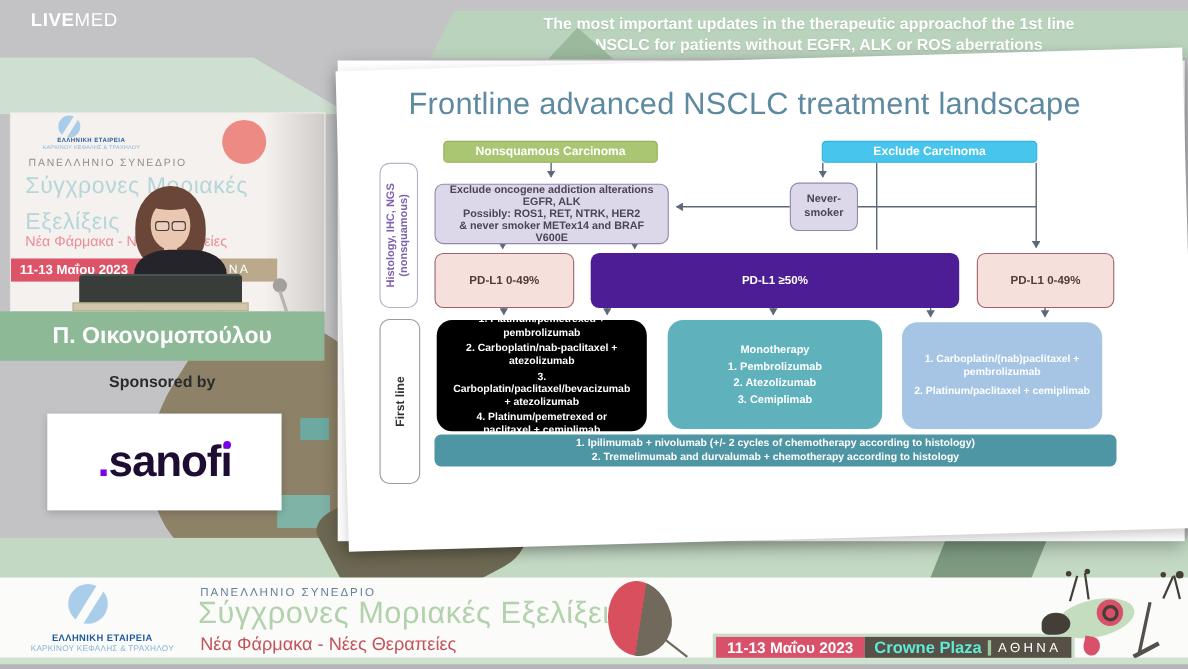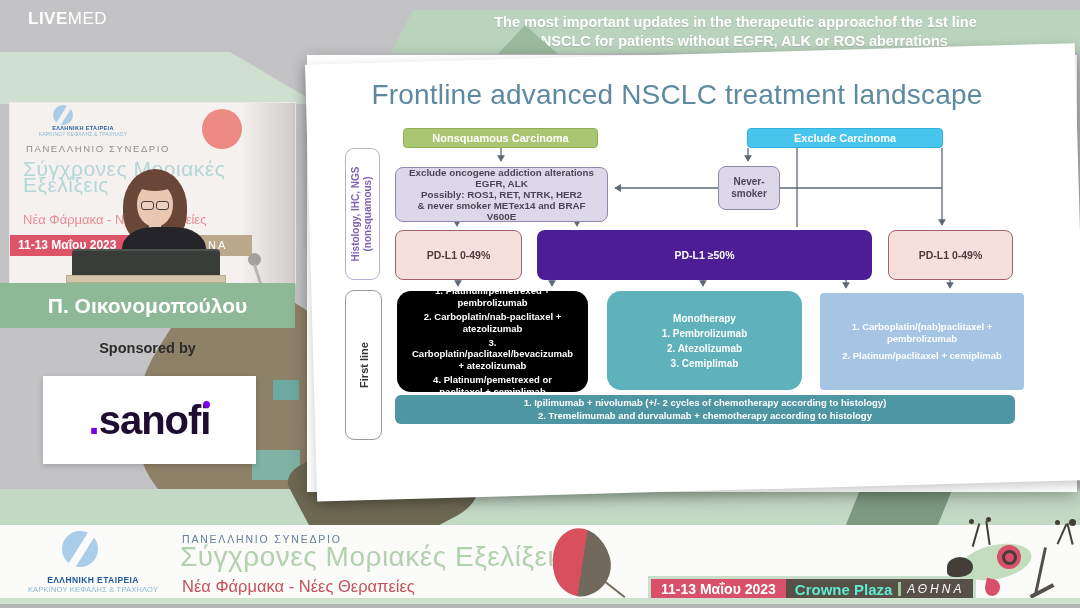--- a/index.html
+++ b/index.html
@@ -34,21 +34,21 @@
   #video{left:10px;top:103px;width:285px;height:180px;background:#f5f1ef;z-index:5;overflow:hidden;box-shadow:0 0 0 1px #e9e9e7;}
   #v-right-shade{right:0;top:0;width:55px;height:180px;background:linear-gradient(90deg,rgba(210,206,202,0),#cfccc9);}
   #v-coral{left:192px;top:6px;width:40px;height:40px;border-radius:50%;background:#ee8a84;}
   #v-logo{left:43px;top:2px;width:24px;height:20px;}
   .ribbon{position:absolute;left:0;top:0;width:20px;height:20px;border-radius:50%;background:#a9cde9;}
   .ribbon-cut{position:absolute;left:8px;top:-2px;width:5px;height:26px;background:#f5f1ef;transform:rotate(32deg);}
   #v-soc1{left:18px;top:22px;width:110px;text-align:center;font-size:5.5px;font-weight:700;color:#2a5f9e;letter-spacing:.4px;}
   #v-soc2{left:8px;top:28px;width:130px;text-align:center;font-size:5px;color:#8ab6d6;letter-spacing:.2px;}
   #v-congress{left:16px;top:40px;font-size:9.5px;color:#8f8f8f;letter-spacing:1.6px;}
   #v-title1{left:13px;top:54px;font-size:21px;color:#b5d6d9;letter-spacing:.5px;}
-  #v-title2{left:13px;top:70px;font-size:21px;color:#b5d6d9;letter-spacing:.5px;}
+  #v-title2{left:13px;top:87px;font-size:21px;color:#b5d6d9;letter-spacing:.5px;}
   #v-sub{left:13px;top:109px;font-size:13px;color:#ea8d95;}
   #v-dateband{left:0;top:132px;width:170px;height:21px;background:#dd5368;color:#fff;font-weight:700;font-size:12px;line-height:21px;padding-left:8px;}
   #v-tanband{left:170px;top:132px;width:72px;height:21px;background:#bba98c;color:#fff;font-size:11px;line-height:21px;letter-spacing:2px;padding-left:28px;}
   #speaker{left:85px;top:58px;width:120px;height:122px;}
   #sp-hair{left:28px;top:8px;width:64px;height:76px;background:#6a4638;border-radius:50% 50% 42% 42%;}
   #sp-face{left:42px;top:22px;width:36px;height:44px;background:#e9c7b1;border-radius:48% 48% 50% 50%;}
   #sp-bangs{left:38px;top:12px;width:44px;height:18px;background:#6a4638;border-radius:50%;}
   #sp-glasses{left:46px;top:40px;width:28px;height:9px;display:flex;gap:2px;}
   #sp-glasses i{flex:1;border:1.5px solid #4a3a35;border-radius:3px;background:rgba(255,255,255,.15);}
   #sp-neck{left:54px;top:62px;width:12px;height:10px;background:#e9c7b1;}
@@ -79,21 +79,21 @@
   #s-exclude{left:88px;top:112px;width:213px;height:55px;background:#ddd8e9;border:1px solid #9287ae;color:#4b4554;font-size:9.8px;line-height:11px;white-space:pre-line;}
   #s-never{left:411px;top:111px;width:62px;height:44px;background:#ddd8e9;border:1px solid #9287ae;color:#4b4554;font-size:10px;line-height:12px;white-space:pre-line;}
   #s-pdl1-l{left:88px;top:175px;width:127px;height:50px;background:#f5e0dc;border:1px solid #a2616c;color:#503c3c;font-size:10.5px;}
   #s-pdl1-h{left:230px;top:175px;width:335px;height:50px;background:#4c1d95;color:#fff;font-size:10.5px;}
   #s-pdl1-r{left:581px;top:175px;width:125px;height:50px;background:#f5e0dc;border:1px solid #a2616c;color:#503c3c;font-size:10.5px;}
   #s-first{left:38px;top:235px;width:37px;height:150px;background:#fff;border:1px solid #9a9a9a;border-radius:9px;}
   #s-first .rot{transform:rotate(-90deg);white-space:nowrap;color:#333;font-size:11px;font-weight:700;}
   #s-green{left:90px;top:236px;width:191px;height:101px;background:#000000;border-radius:14px;color:#fff;font-size:9.5px;line-height:1.25;padding:3px 16px;}
   #s-green div{margin:1px 0;}
   #s-teal{left:300px;top:236px;width:195px;height:99px;background:#5fb2bb;border-radius:14px;color:#fff;font-size:10px;line-height:1.5;}
-  #s-blue{left:513px;top:238px;width:204px;height:97px;background:#a6c4e3;border-radius:4px;color:#fff;font-size:9.5px;line-height:1.3;padding:0 8px;}
+  #s-blue{left:513px;top:238px;width:182px;height:97px;background:#a6c4e3;border-radius:14px;color:#fff;font-size:9.5px;line-height:1.3;padding:0 8px;}
   #s-blue div{margin:2px 0;}
   #s-bar{left:88px;top:340px;width:620px;height:29px;background:#4f96a4;border-radius:6px;color:#fff;font-size:9.5px;line-height:1.35;}
   #s-arrows{left:0;top:0;width:770px;height:437px;pointer-events:none;}
 
   
   #footer{left:0;top:525px;width:1080px;height:73px;background:#fbfbfa;z-index:7;}
   #f-logo{left:62px;top:6px;width:40px;height:42px;}
   #f-logo .ribbon{width:36px;height:36px;background:#aacdea;}
   #f-logo .ribbon-cut{left:15px;top:-3px;width:8px;height:46px;background:#fbfbfa;}
   #f-soc1{left:18px;top:50px;width:150px;text-align:center;font-size:8.5px;font-weight:700;color:#1c5a9c;letter-spacing:.4px;}
@@ -102,21 +102,21 @@
   #f-title{left:180px;top:16px;font-size:28px;color:#b2d1ad;letter-spacing:.5px;}
   #f-sub{left:182px;top:52px;font-size:16.5px;color:#c4525a;}
   #f-leaf{left:552px;top:3px;width:58px;height:68px;border-radius:52% 48% 55% 45%/58% 55% 45% 42%;
           background:linear-gradient(115deg,#d84f5e 52%,#716a5c 52%);transform:rotate(-16deg);}
   #f-leaf-stem{left:598px;top:62px;width:30px;height:2px;background:#716a5c;transform:rotate(38deg);}
   #f-banner{left:648px;top:51px;background:#c9dec9;padding:3px;display:flex;align-items:stretch;}
   #f-date{background:#d8506a;color:#fff;font-weight:700;font-size:14px;padding:2px 10px;display:flex;align-items:center;}
   #f-venue-wrap{background:#565046;display:flex;align-items:center;padding:0 9px;gap:6px;}
   #f-venue{color:#5eead4;font-weight:700;font-size:15px;}
   #f-vbar{width:3px;height:14px;background:#9cc89c;}
-  #f-city{color:#fff;font-size:12px;letter-spacing:3px;font-style:italic;}
+  #f-city{color:#fff;font-size:12px;letter-spacing:3px;}
   #bird{left:945px;top:0px;width:135px;height:73px;}
   #b-head{left:15px;top:20px;width:72px;height:34px;background:#c3ddbe;border-radius:50%;transform:rotate(-12deg);}
   #b-eye{left:52px;top:20px;width:24px;height:24px;border-radius:50%;background:#d8506a;display:flex;align-items:center;justify-content:center;}
   #b-eye i{width:9px;height:9px;border-radius:50%;border:3.5px solid #433f38;background:#d8506a;}
   #b-cheek{left:2px;top:32px;width:26px;height:20px;background:#433f38;border-radius:50% 50% 50% 25%;}
   #b-ant1{left:30px;top:-2px;width:1.5px;height:24px;background:#433f38;transform:rotate(16deg);}
   #b-ant2{left:42px;top:-4px;width:1.5px;height:24px;background:#433f38;transform:rotate(-8deg);}
   .bdot{width:5px;height:5px;border-radius:50%;background:#433f38;}
   #b-dot1{left:24px;top:-6px;} #b-dot2{left:41px;top:-8px;}
   #b-drop{left:40px;top:54px;width:15px;height:17px;background:#d8506a;border-radius:0 50% 50% 50%;transform:rotate(12deg);}

